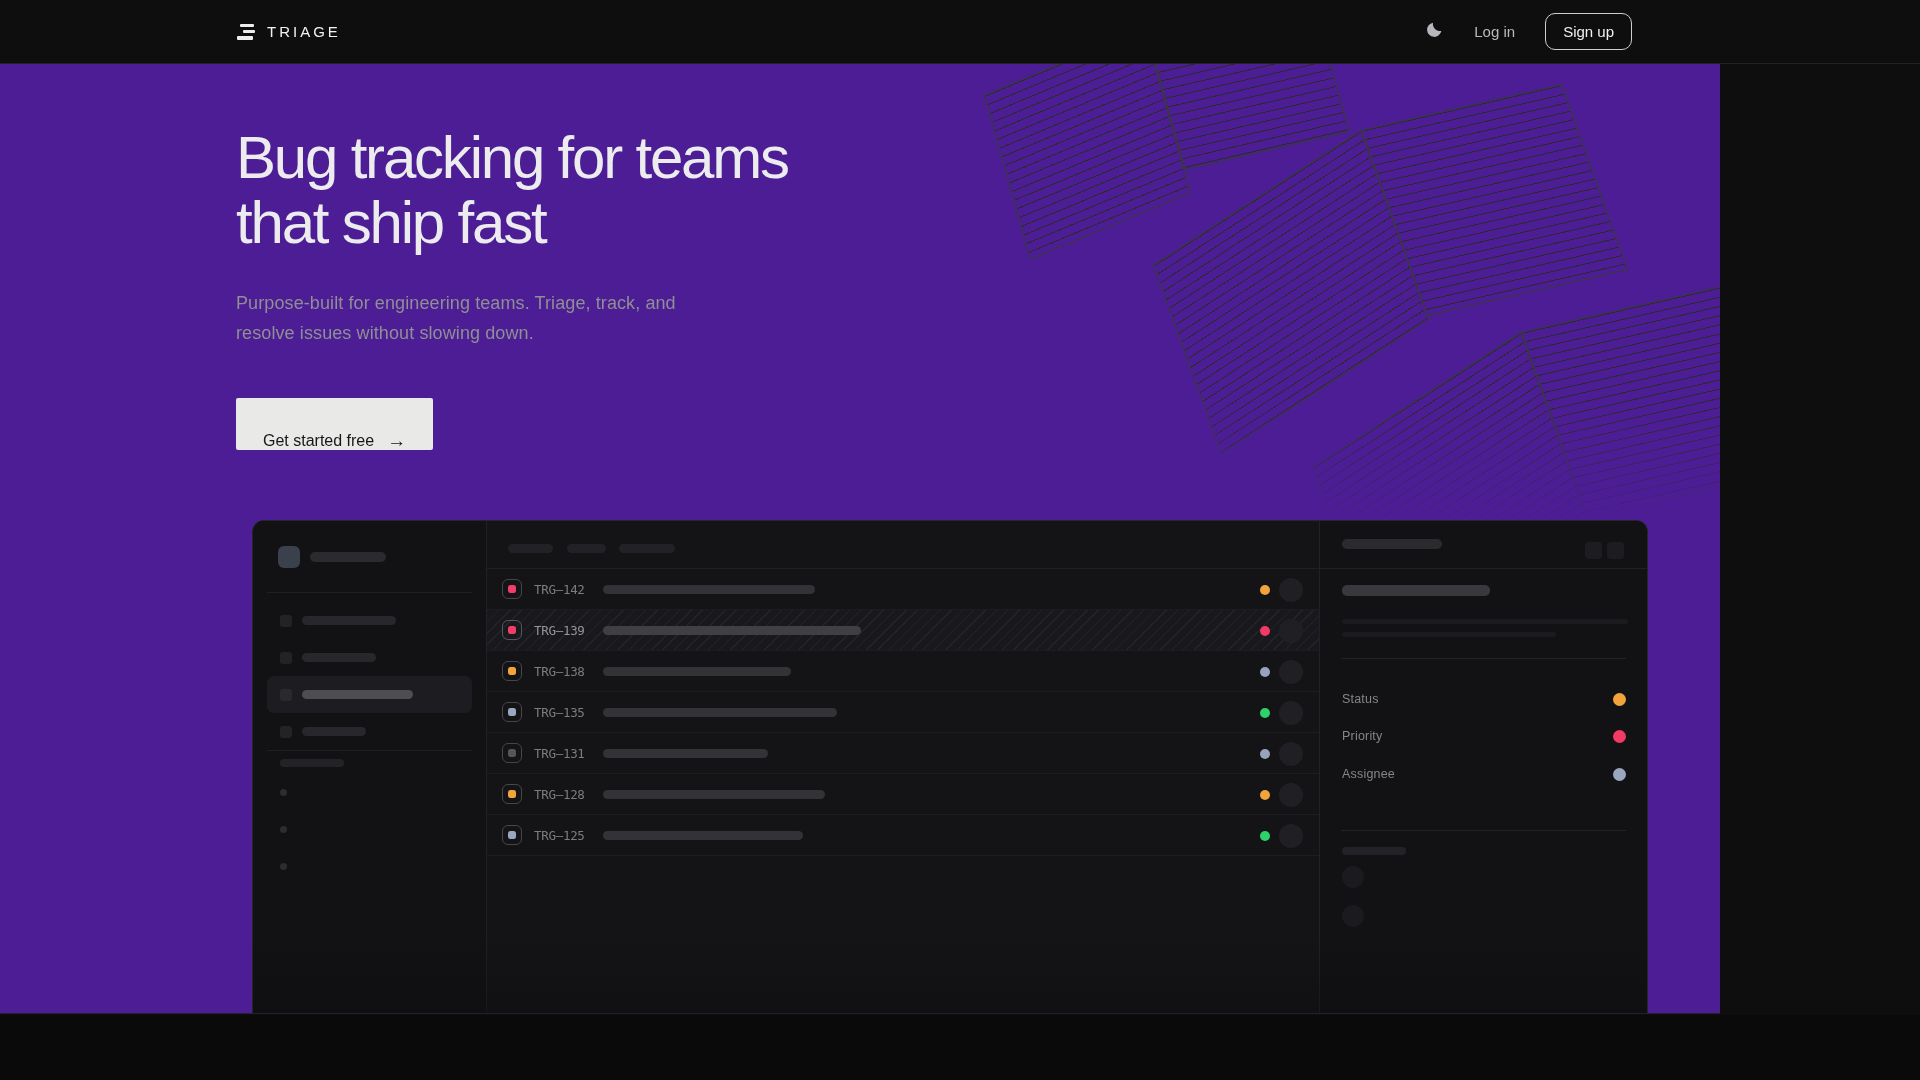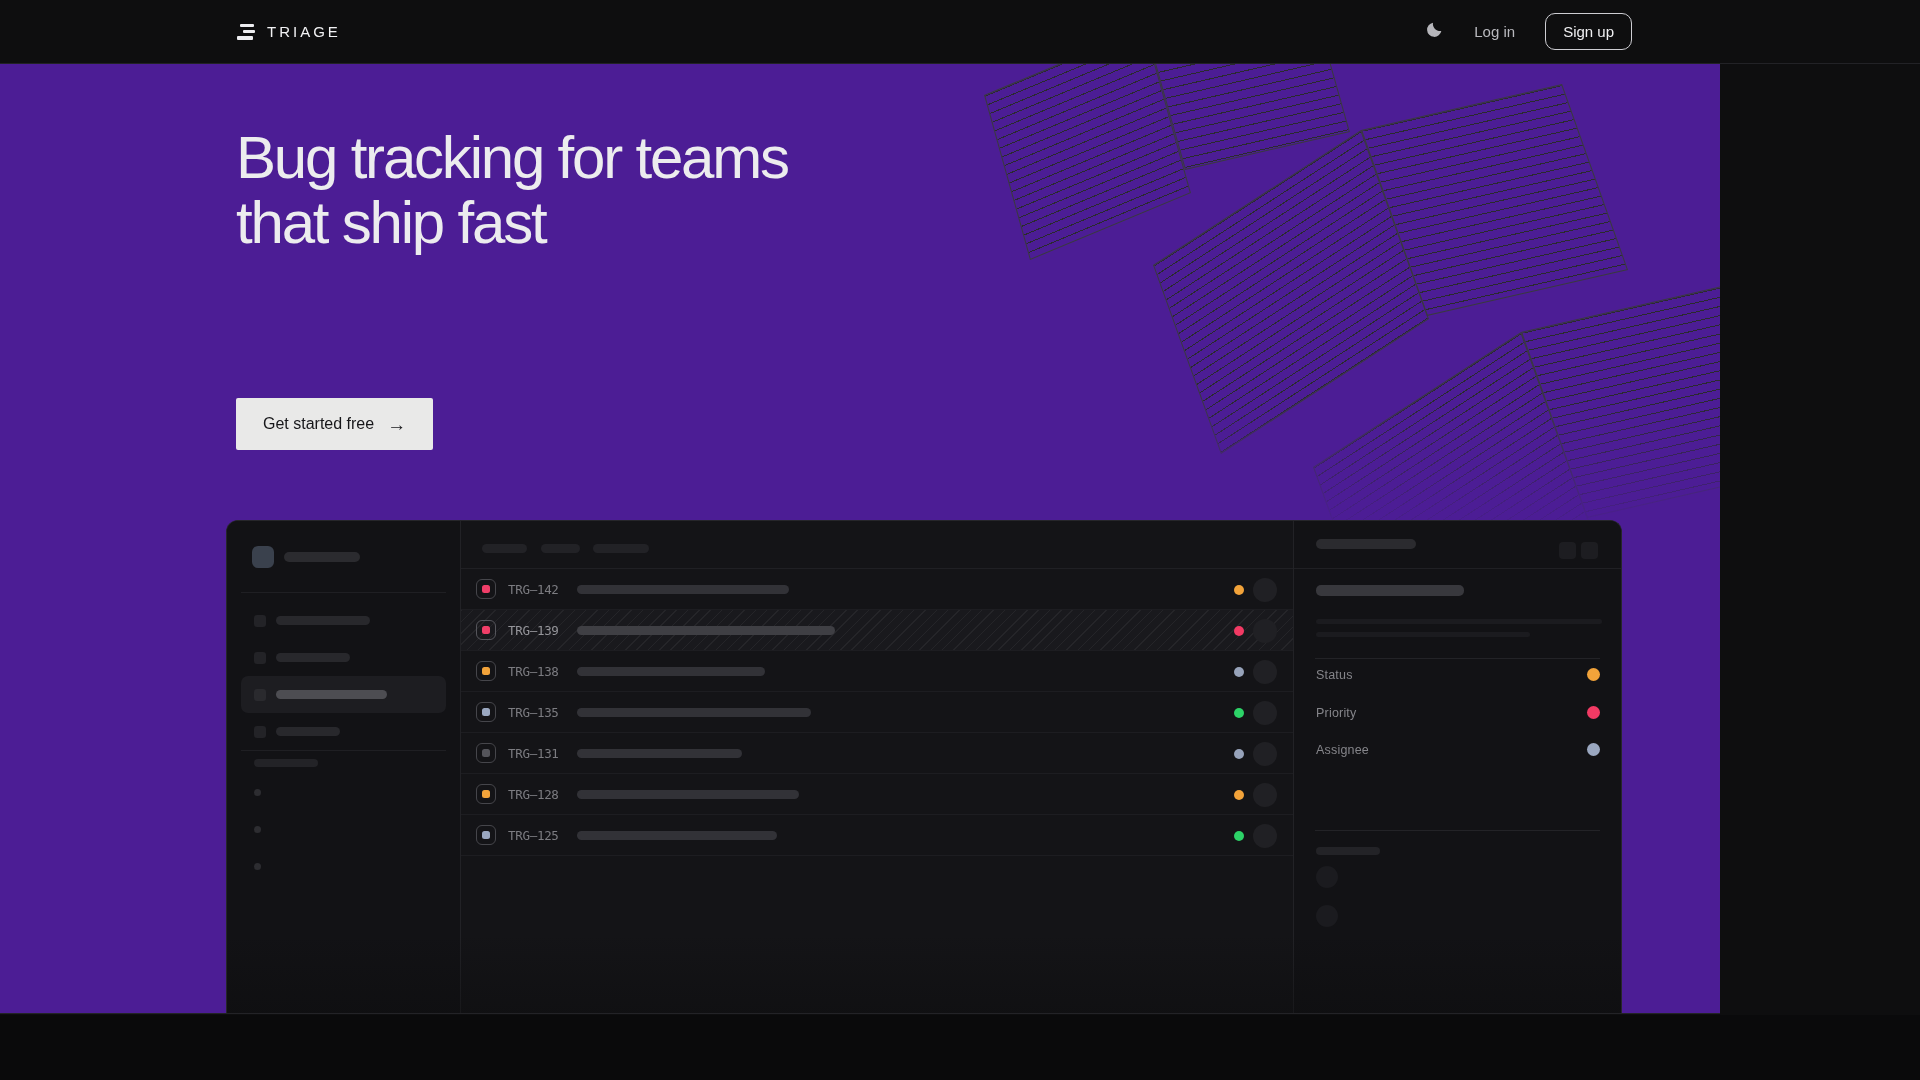--- a/index.html
+++ b/index.html
@@ -44,21 +44,21 @@
     font-size:60px; line-height:1.08; font-weight:500;
     letter-spacing:-2.2px; color:#ececee;
   }
   .hero-sub {
     position:absolute; left:236px; top:224px; width:475px;
     font-size:18px; line-height:1.67; color:#8f8f94; letter-spacing:0.1px;
   }
   .cta {
     position:absolute; left:236px; top:334px; height:52px;
     background:#e9e9e8; color:#17171a; border:none; border-radius:2px;
-    display:inline-flex; align-items:center; gap:13px; padding:0 27px;
+    display:inline-flex; align-items:flex-end; gap:13px; padding:0 27px;
     font-size:16px; font-weight:500; cursor:pointer;
     font-family:"Liberation Sans", sans-serif;
   }
   .cta-arrow { font-size:19px; line-height:1; }
 
   
   .ribbons {
     position:absolute; left:0; top:0; width:1920px; height:478px; overflow:hidden;
     -webkit-mask-image:linear-gradient(180deg,#000 70%,transparent 98%);
             mask-image:linear-gradient(180deg,#000 70%,transparent 98%);
@@ -70,21 +70,21 @@
   }
   .q1l { width:174px; height:171px; transform:matrix(0.925,-0.385,0.269,0.965,984,31); }
   .q1r { width:169px; height:148px; transform:matrix(0.976,-0.225,0.270,0.959,1145,-36); }
   .q2l { width:248px; height:201px; transform:matrix(0.839,-0.544,0.338,0.940,1153,201); }
   .q2r { width:206px; height:197px; transform:matrix(0.976,-0.223,0.335,0.944,1361,66); }
   .q3l { width:248px; height:201px; transform:matrix(0.839,-0.544,0.338,0.940,1313,403); }
   .q3r { width:206px; height:197px; transform:matrix(0.976,-0.223,0.335,0.944,1521,268); }
 
   
   .mockup {
-    position:absolute; left:226px; top:456px; width:1396px; height:494px;
+    position:absolute; left:252px; top:456px; width:1396px; height:494px;
     background:#121215; border:1px solid #26262a; border-bottom:none;
     border-radius:12px 12px 0 0; display:flex; overflow:hidden; z-index:10;
   }
   .mockup::after {
     content:""; position:absolute; left:0; right:0; bottom:0; height:80px;
     background:linear-gradient(180deg, rgba(14,14,15,0) 0%, rgba(12,12,13,0.45) 100%);
     pointer-events:none;
   }
   .m-side { width:233px; position:relative; background:#121215; }
   .m-list { flex:1; position:relative; background:#141417;
@@ -143,21 +143,21 @@
   .detail-header { position:absolute; top:0; left:0; right:0; height:48px; border-bottom:1px solid #202024; }
   .d-hbar { left:22px; top:18px; width:100px; height:10px; background:#2b2b2f; }
   .d-sq { position:absolute; top:21px; width:17px; height:17px; border-radius:4px; background:#1d1d21; }
   .d-sq1 { right:45px; } .d-sq2 { right:23px; }
   .d-title { left:22px; top:64px; width:148px; height:11px; background:#38383d; }
   .d-line1 { left:22px; top:98px; width:286px; height:5px; border-radius:2.5px; background:#1b1b1f; }
   .d-line2 { left:22px; top:111px; width:214px; height:5px; border-radius:2.5px; background:#1b1b1f; }
   .d-div { position:absolute; left:21px; right:21px; height:1px; background:#232327; }
   .d-div1 { top:137px; } .d-div2 { top:309px; }
   .fields { position:absolute; left:22px; right:21px; top:147px; }
-  .field-row { height:37.5px; display:flex; align-items:flex-start; justify-content:space-between; }
+  .field-row { height:37.5px; display:flex; align-items:flex-end; justify-content:space-between; }
   .field-label { font-size:12.5px; color:#85858a; letter-spacing:0.2px; }
   .field-dot { width:13px; height:13px; border-radius:50%; }
   .d-bar2 { left:22px; top:326px; width:64px; height:8px; border-radius:4px; background:#232327; }
   .d-av { position:absolute; left:22px; width:22px; height:22px; border-radius:50%; background:#1b1b1f; }
   .d-av1 { top:345px; } .d-av2 { top:384px; }
 
   
   .footer { position:absolute; top:1015px; left:0; width:1920px; height:65px; background:#0a0a0b; }
 </style>
 </head>
@@ -193,20 +193,21 @@
     <div class="quad q1l"></div>
     <div class="quad q1r"></div>
     <div class="quad q2l"></div>
     <div class="quad q2r"></div>
     <div class="quad q3l"></div>
     <div class="quad q3r"></div>
   </div>
 
   <h1 class="hero-title"><span>Bug tracking for teams</span><br><span>that ship fast</span></h1>
 
+  <p class="hero-sub">Purpose-built for engineering teams. Triage, track, and resolve issues without slowing down.</p>
 
   <button class="cta">
     <span>Get started free</span>
     <span class="cta-arrow">→</span>
   </button>
 
   <div class="mockup">
 
     <div class="m-side">
       <div class="sk ws-icon"></div>

